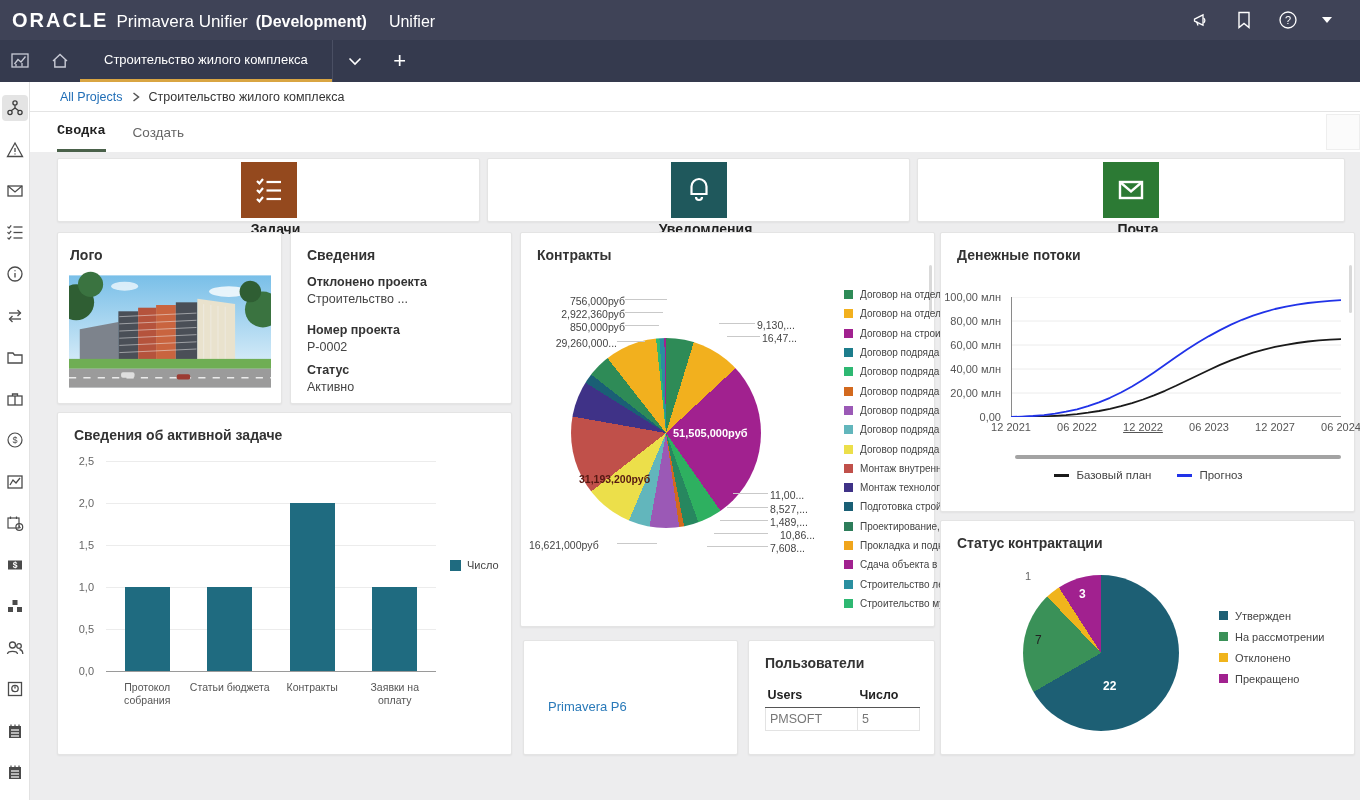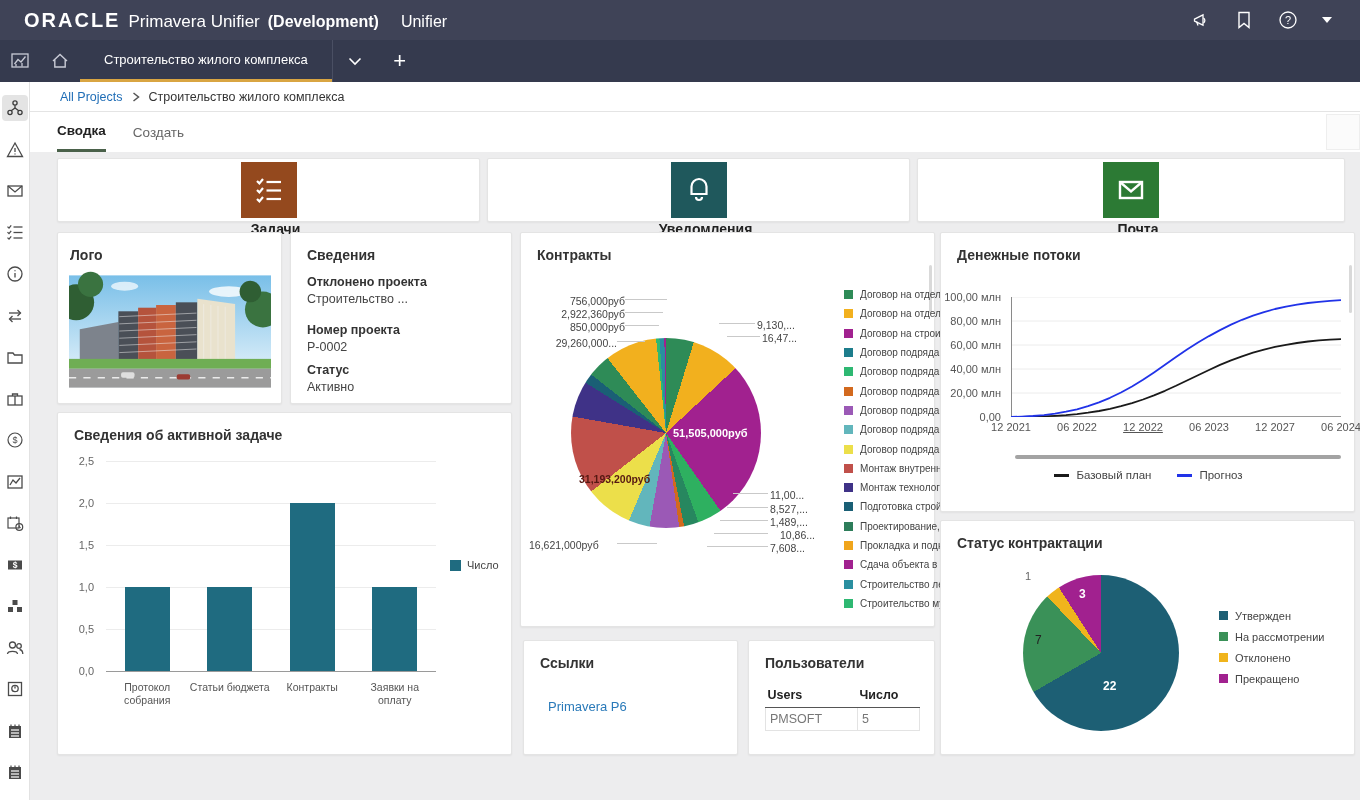--- a/index.html
+++ b/index.html
@@ -1,21 +1,21 @@
 <!DOCTYPE html>
 <html><head>
 <meta charset="utf-8">
 <style>
   * { box-sizing: border-box; margin: 0; padding: 0; }
   body { font-family: "Liberation Sans", sans-serif; background:#d8d8d8; }
   .app { position:relative; width:1360px; height:800px; background:#ededee; overflow:hidden; }
 
   
   .topbar { position:absolute; top:0; left:0; width:1360px; height:40px; background:#3f4357; display:flex; align-items:center; color:#fff; }
-  .brand { margin-left:24px; display:flex; align-items:baseline; gap:8px; white-space:nowrap; }
+  .brand { margin-left:12px; display:flex; align-items:baseline; gap:8px; white-space:nowrap; }
   .oracle-logo { font-size:20px; font-weight:bold; letter-spacing:2px; }
   .prod { font-size:17px; font-weight:300; }
   .env { font-size:16px; font-weight:bold; }
   .appname { font-size:16px; margin-left:14px; }
   .topbar-icons { margin-left:auto; margin-right:28px; display:flex; align-items:center; gap:24px; }
   .tb-icon { width:20px; height:20px; display:flex; align-items:center; justify-content:center; cursor:pointer; }
   .caret { width:0; height:0; border-left:5px solid transparent; border-right:5px solid transparent; border-top:6px solid #fff; }
 
   
   .tabbar { position:absolute; top:40px; left:0; width:1360px; height:42px; background:#353a4e; display:flex; align-items:stretch; }
@@ -31,21 +31,21 @@
   .sb-item.active { background:#e4e4e4; }
   .sb-item svg { display:block; }
 
   
   .breadcrumb-bar { position:absolute; top:82px; left:30px; width:1330px; height:30px; background:#fff; border-bottom:1px solid #e4e4e4; display:flex; align-items:center; font-size:12.5px; }
   .bc-link { color:#1f6db6; margin-left:30px; cursor:pointer; }
   .bc-sep { margin:0 9px; color:#555; display:flex; align-items:center; }
   .bc-current { color:#333; }
   .pagetabs { position:absolute; top:112px; left:30px; width:1330px; height:40px; background:#fff; display:flex; align-items:stretch; }
   .ptab { display:flex; align-items:center; margin-left:27px; font-size:13.5px; color:#666; cursor:pointer; }
-  .ptab.active { color:#222; font-weight:bold; border-bottom:3px solid #4a614a; }
+  .ptab.active { color:#222; font-weight:bold; border-bottom:3px solid #4a614a;font-family:Liberation Mono, monospace; }
   .corner-box { position:absolute; top:114px; right:0; width:34px; height:36px; background:#fbfbfb; border:1px solid #eee; }
 
   
   .card { position:absolute; background:#fff; border:1px solid #e4e4e4; border-radius:2px; box-shadow:0 1px 2px rgba(0,0,0,0.05);flex-direction:column; }
   .card-title { font-size:14px; font-weight:bold; color:#333; padding:14px 16px 0 16px; }
 
   
   .kpi { display:flex; align-items:center; cursor:pointer; }
   .kpi-icon { width:56px; height:56px; margin:3px; display:flex; align-items:center; justify-content:center; flex:none; }
   .kpi-title { font-size:14px; font-weight:bold; color:#222; margin-left:14px; }
@@ -615,21 +615,20 @@
           <span>Отклонено</span>
         </div>
         <div class="lg-item" style="height: 21px; font-size: 11px;">
           <span class="lg-sq" style="background: rgb(161, 33, 143);"></span>
           <span>Прекращено</span>
         </div>
       </div>
   </div>
 
   <div class="card" style="left:523px;top:640px;width:215px;height:115px">
-    <div class="card-title">Ссылки</div>
     <span class="link-blue">Primavera P6</span>
   </div>
 
   <div class="card" style="left:748px;top:640px;width:187px;height:115px">
     <div class="card-title">Пользователи</div>
     <table class="u-table">
       <thead>
           <tr>
         <th style="width:92px">Users</th>
         <th>Число</th>

